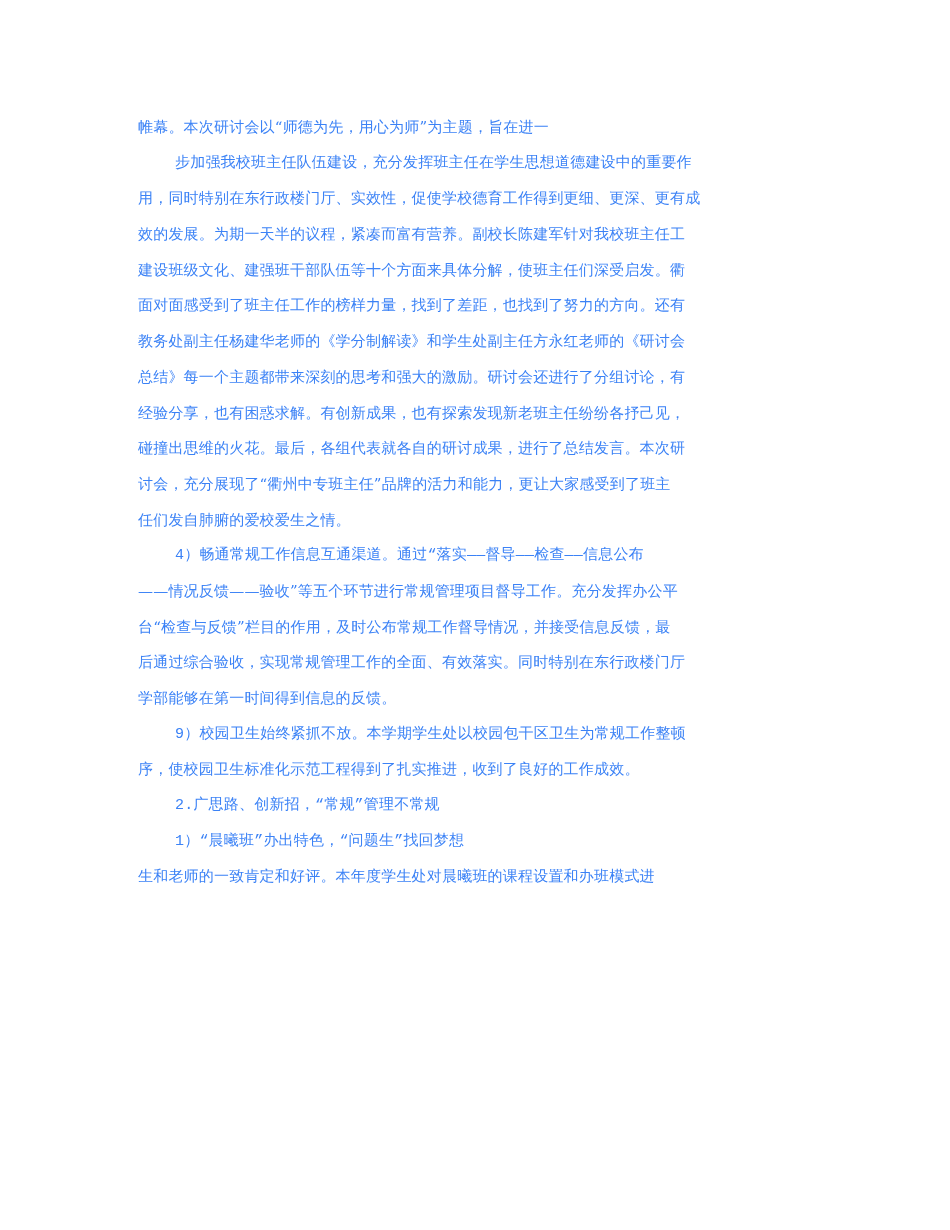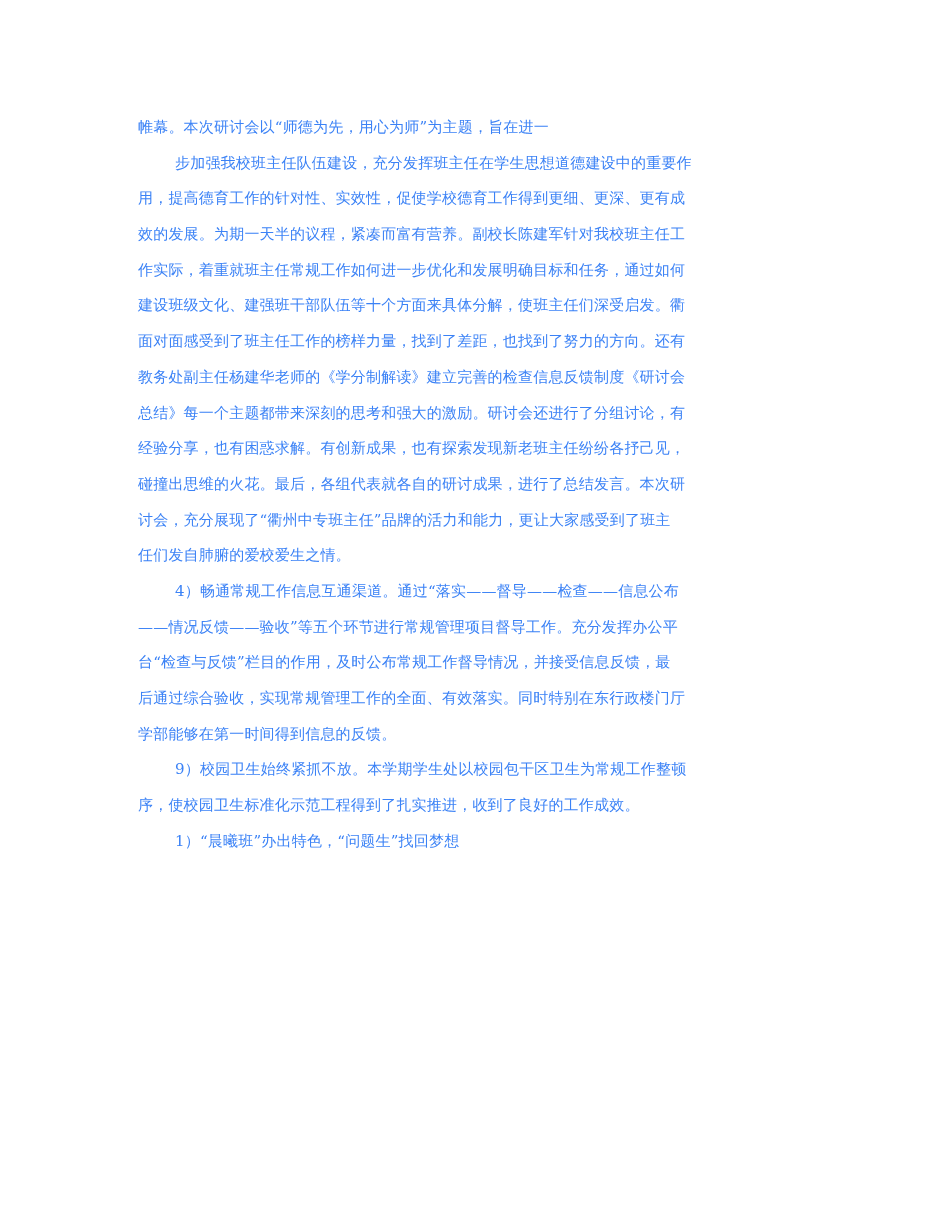--- a/index.html
+++ b/index.html
@@ -13,40 +13,41 @@
     font-size: 15px;
     line-height: 35.7px;
     color: #3b82f6;
   }
   .line {
     display: block;
     white-space: nowrap;
     height: 35.7px;
     letter-spacing: 0.2px;
   }
-  .indent { padding-left: 37px; }
+  .indent { padding-left: 37px; font-family: Liberation Mono, monospace; }
 </style>
 </head>
 <body>
 
 <div class="page">
   <span class="line">帷幕。本次研讨会以“师德为先，用心为师”为主题，旨在进一</span>
   <span class="line indent">步加强我校班主任队伍建设，充分发挥班主任在学生思想道德建设中的重要作</span>
-  <span class="line">用，提高德育工作的针对性、实效性，促使学校德育工作得到更细、更深、更有成</span>
+  <span class="line">用，同时特别在东行政楼门厅、实效性，促使学校德育工作得到更细、更深、更有成</span>
   <span class="line">效的发展。为期一天半的议程，紧凑而富有营养。副校长陈建军针对我校班主任工</span>
-  <span class="line">作实际，着重就班主任常规工作如何进一步优化和发展明确目标和任务，通过如何</span>
   <span class="line">建设班级文化、建强班干部队伍等十个方面来具体分解，使班主任们深受启发。衢</span>
   <span class="line">面对面感受到了班主任工作的榜样力量，找到了差距，也找到了努力的方向。还有</span>
-  <span class="line">教务处副主任杨建华老师的《学分制解读》建立完善的检查信息反馈制度《研讨会</span>
+  <span class="line">教务处副主任杨建华老师的《学分制解读》和学生处副主任方永红老师的《研讨会</span>
   <span class="line">总结》每一个主题都带来深刻的思考和强大的激励。研讨会还进行了分组讨论，有</span>
   <span class="line">经验分享，也有困惑求解。有创新成果，也有探索发现新老班主任纷纷各抒己见，</span>
   <span class="line">碰撞出思维的火花。最后，各组代表就各自的研讨成果，进行了总结发言。本次研</span>
   <span class="line">讨会，充分展现了“衢州中专班主任”品牌的活力和能力，更让大家感受到了班主</span>
   <span class="line">任们发自肺腑的爱校爱生之情。</span>
   <span class="line indent">4）畅通常规工作信息互通渠道。通过“落实——督导——检查——信息公布</span>
   <span class="line">——情况反馈——验收”等五个环节进行常规管理项目督导工作。充分发挥办公平</span>
   <span class="line">台“检查与反馈”栏目的作用，及时公布常规工作督导情况，并接受信息反馈，最</span>
   <span class="line">后通过综合验收，实现常规管理工作的全面、有效落实。同时特别在东行政楼门厅</span>
   <span class="line">学部能够在第一时间得到信息的反馈。</span>
   <span class="line indent">9）校园卫生始终紧抓不放。本学期学生处以校园包干区卫生为常规工作整顿</span>
   <span class="line">序，使校园卫生标准化示范工程得到了扎实推进，收到了良好的工作成效。</span>
+  <span class="line indent">2.广思路、创新招，“常规”管理不常规</span>
   <span class="line indent">1）“晨曦班”办出特色，“问题生”找回梦想</span>
+  <span class="line">生和老师的一致肯定和好评。本年度学生处对晨曦班的课程设置和办班模式进</span>
 </div>
 
 </body></html>

